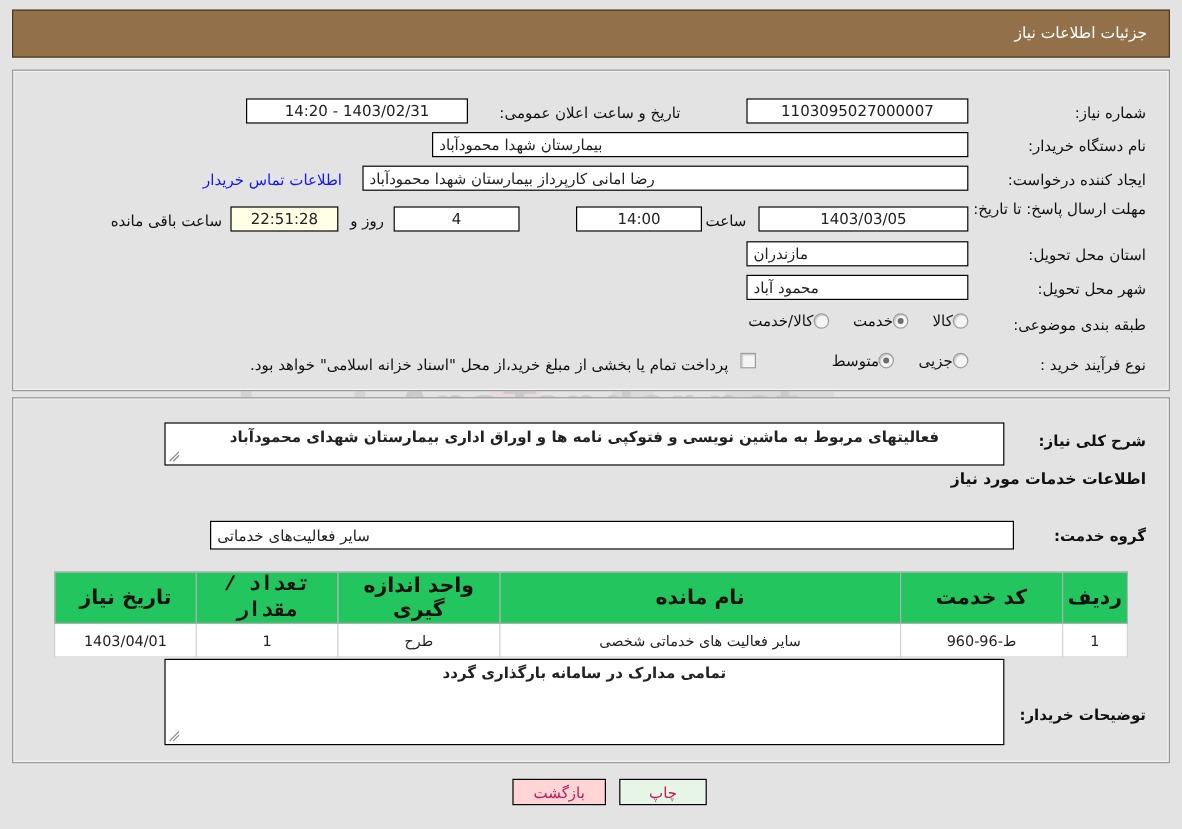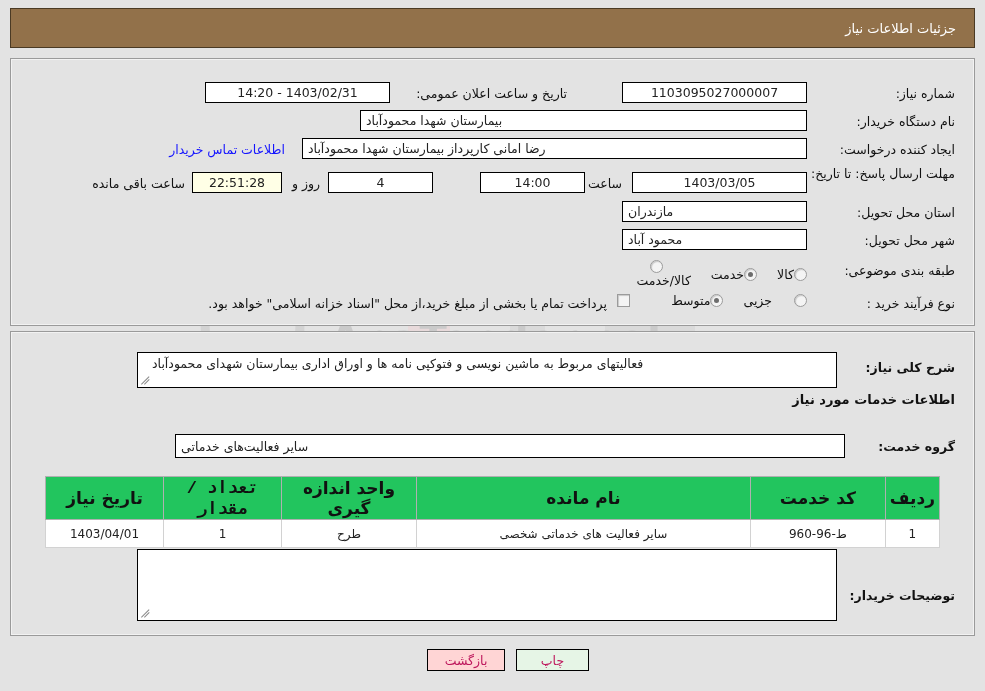--- a/index.html
+++ b/index.html
@@ -79,21 +79,22 @@
 
   
   .ta {
     position: absolute;
     background: #ffffff;
     border: 1px solid #000;
     font-size: 12.5px;
     color: #222;
     padding: 3px 14px;
     overflow: hidden;
-    text-align: left;
+    text-align: center;
+    font-weight: bold;
   }
   .ta .grip {
     position: absolute;
     left: 3px; bottom: 2px;
     width: 10px; height: 10px;
     pointer-events: none;
   }
   .ta .grip:before, .ta .grip:after {
     content: "";
     position: absolute;
@@ -264,29 +265,29 @@
   <div class="lbl" style="right:30px; top:263px;">طبقه بندی موضوعی:</div>
   <div class="radio-grp" id="category-radios" style="right:178px; top:260px;">
         <span style="display: flex; align-items: center;">
           <span class="rad"></span>
           <span class="rad-lbl">کالا</span>
         </span>
         <span style="display: flex; align-items: center;">
           <span class="rad on"></span>
           <span class="rad-lbl">خدمت</span>
         </span>
-        <span style="display: flex; align-items: center; flex-direction: column;">
+        <span style="display: flex; align-items: center;">
           <span class="rad"></span>
           <span class="rad-lbl">کالا/خدمت</span>
         </span>
       </div>
 
   <div class="lbl" style="right:30px; top:296px;">نوع فرآیند خرید :</div>
   <div class="radio-grp" id="process-radios" style="right:178px; top:293px;">
-        <span style="display: flex; align-items: center; gap: 22px;">
+        <span style="display: flex; align-items: center;">
           <span class="rad"></span>
           <span class="rad-lbl">جزیی</span>
         </span>
         <span style="display: flex; align-items: center;">
           <span class="rad on"></span>
           <span class="rad-lbl">متوسط</span>
         </span>
       </div>
 
   <div class="chk" style="right:355px; top:294px;"></div>
@@ -323,20 +324,21 @@
         <td>سایر فعالیت های خدماتی شخصی</td>
         <td>طرح</td>
         <td>1</td>
         <td>1403/04/01</td>
       </tr>
     </tbody>
   </table>
 
   <div class="lbl bold" style="right:30px; top:588px;">توضیحات خریدار:</div>
   <div class="ta" style="right:148px; top:549px; width:700px; height:72px;">
+    <span>تمامی مدارک در سامانه بارگذاری گردد</span>
     <span class="grip"></span>
   </div>
 
   <div class="btn" id="btn-back">بازگشت</div>
   <div class="btn" id="btn-print">چاپ</div>
 
   </div>
 </div>
 
 </body></html>

